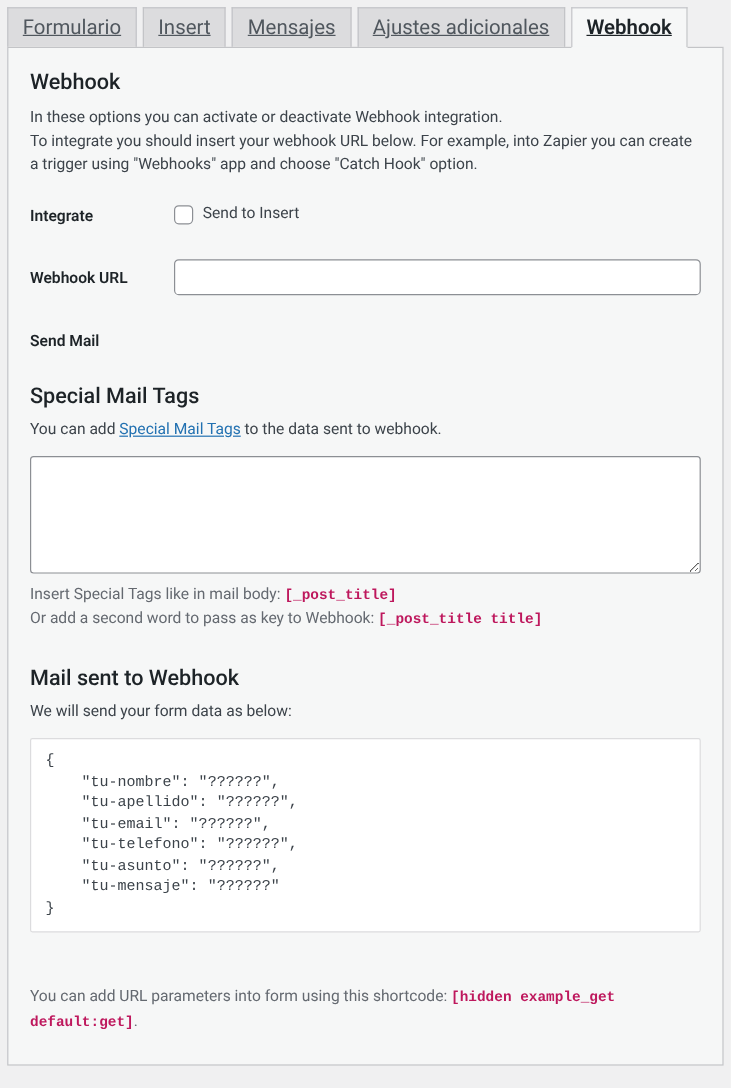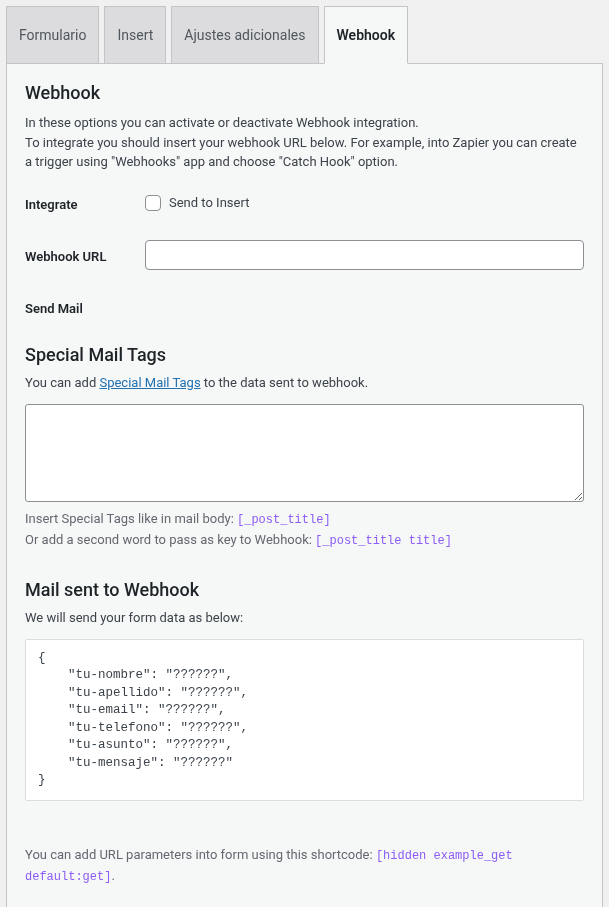--- a/index.html
+++ b/index.html
@@ -11,25 +11,26 @@
       width: 609px;
     }
     .tabs {
       display: flex;
       gap: 5px;
       padding: 6px 6px 0 6px;
     }
     .tab {
       background: #dcdcde;
       border: 1px solid #c3c4c7;
-      padding: 20px 12px;
-      font-size: 14px;
+      padding: 6px 12px;
+      font-size: 17px;
       color: #50575e;
       cursor: pointer;
       border-bottom: none;
+      text-decoration: underline;
     }
     .tab.active {
       background: #f6f7f7;
       border-bottom: 1px solid #f6f7f7;
       margin-bottom: -1px;
       color: #1d2327;
       font-weight: 600;
       position: relative;
       z-index: 2;
     }
@@ -119,22 +120,22 @@
     }
     .hint {
       font-size: 13px;
       color: #646970;
       line-height: 1.6;
       margin-top: 4px;
     }
     .code {
       font-family: Consolas, Monaco, "Courier New", monospace;
       font-size: 12px;
-      color: #8b5cf6;
-      font-weight: 400;
+      color: #be185d;
+      font-weight: 700;
     }
     pre.data-preview {
       background: #fff;
       border: 1px solid #dcdcde;
       border-radius: 2px;
       padding: 10px 12px;
       font-family: Consolas, Monaco, "Courier New", monospace;
       font-size: 12.5px;
       line-height: 1.4;
       color: #3c434a;
@@ -147,20 +148,21 @@
       line-height: 1.6;
       margin-top: 44px;
     }
   </style>
 </head>
 <body>
 
 <div class="tabs">
   <div class="tab">Formulario</div>
   <div class="tab">Insert</div>
+  <div class="tab">Mensajes</div>
   <div class="tab">Ajustes adicionales</div>
   <div class="tab active">Webhook</div>
 </div>
 
 <div class="panel">
 
   <h2>Webhook</h2>
   <div class="desc">
     <span>In these options you can activate or deactivate Webhook integration.</span><br>
     <span>To integrate you should insert your webhook URL below. For example, into Zapier you can create a trigger using "Webhooks" app and choose "Catch Hook" option.</span>

